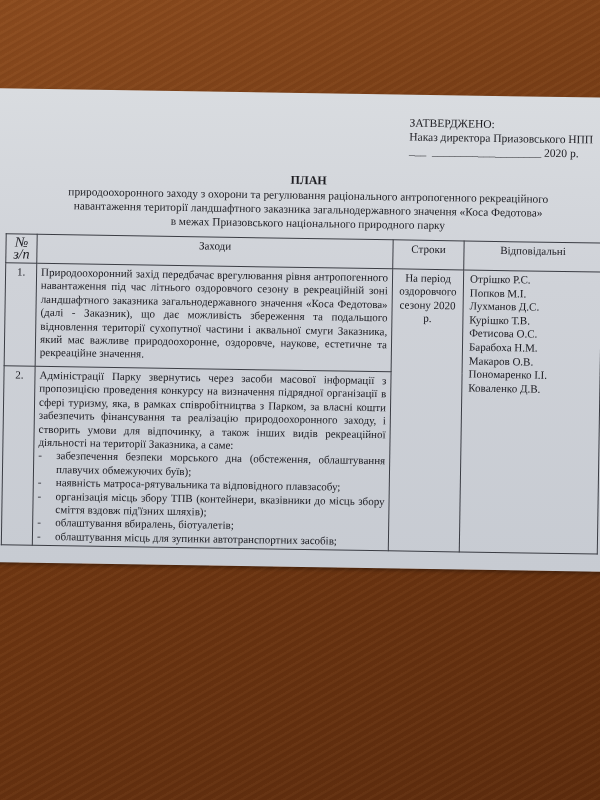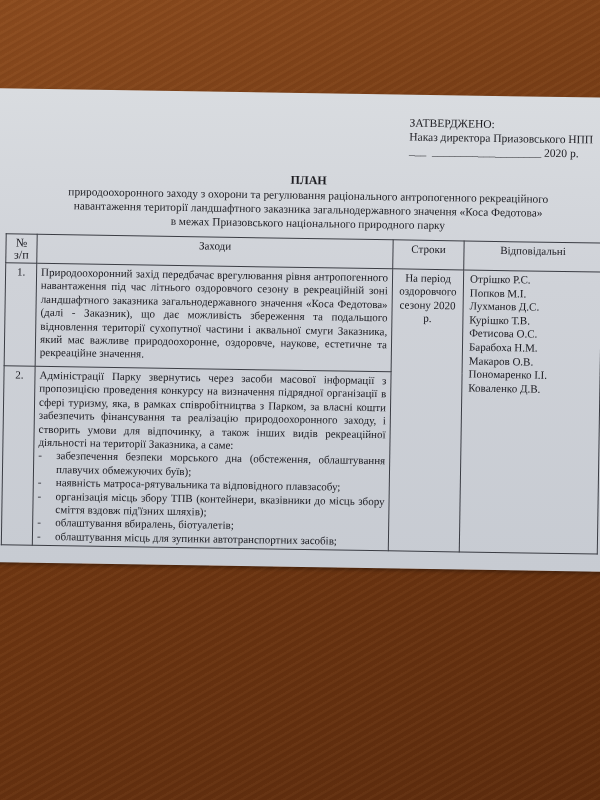--- a/index.html
+++ b/index.html
@@ -33,21 +33,21 @@
       border-collapse: collapse; color: #1a1a20; font-size: 11px; line-height: 13.4px;
     }
     table.plan-table td, table.plan-table th {
       border: 1px solid #3b3d44; vertical-align: top; padding: 2px 4px;
     }
     th { font-weight: normal; }
     .col-num { width: 22px; text-align: center; }
     .col-measures { width: 347px; text-align: justify; }
     .col-terms { width: 62px; text-align: center; }
     .col-resp { }
-    .hdr-num { font-size: 12px; line-height: 12px; }
+    .hdr-num { font-size: 14px; line-height: 12px; font-style: italic; }
     .hdr-resp { text-align: center; }
     .row1 td { height: 98px; }
     .resp-list div { line-height: 13.6px; padding-left: 2px; }
     .bullet { display: flex; }
     .bullet .dash { width: 18px; flex: none; }
     .bullet .txt { flex: 1; text-align: justify; }
   </style>
 </head>
 <body>
 

